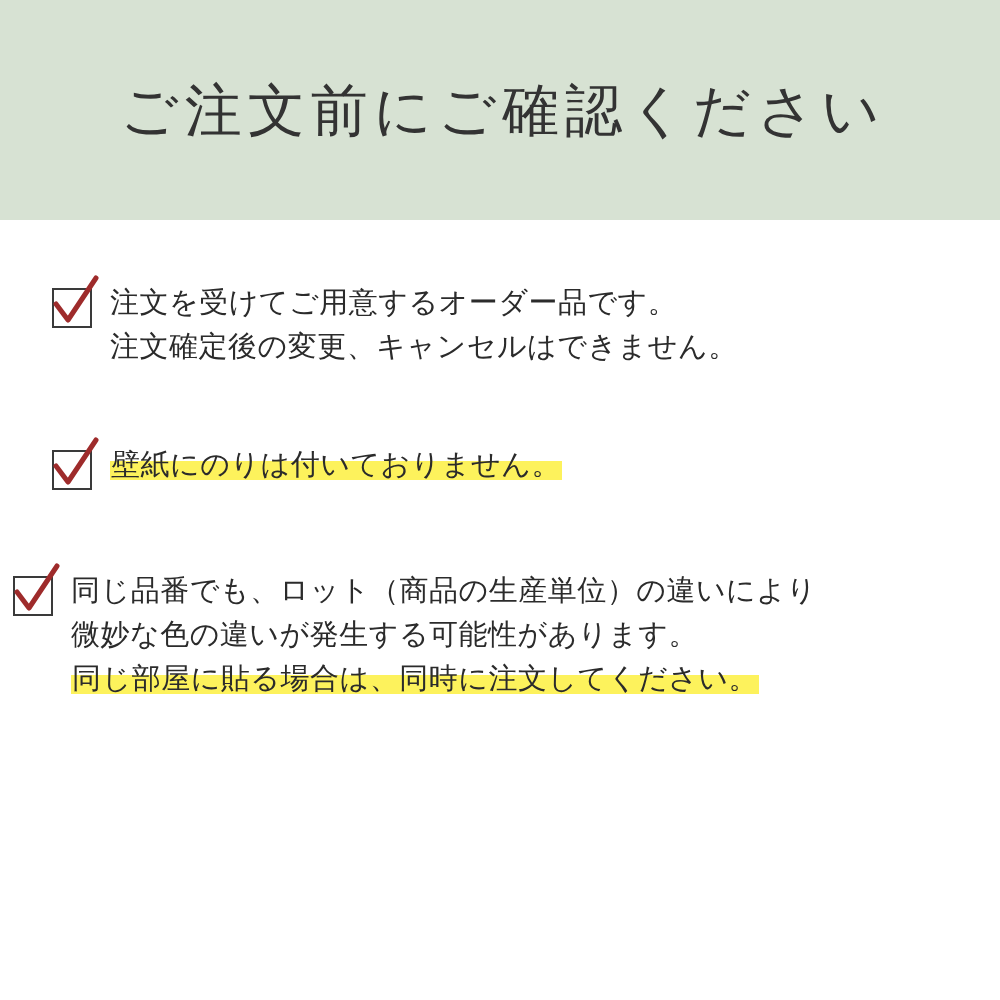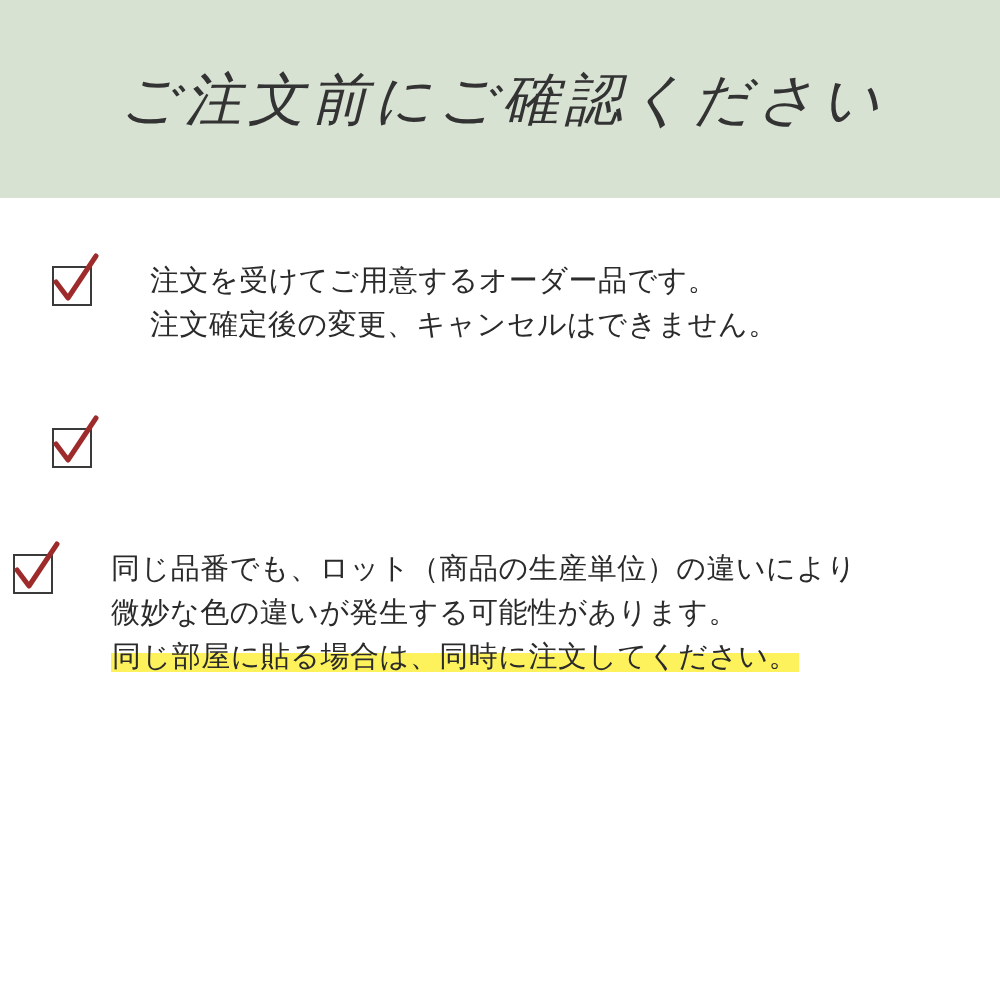--- a/index.html
+++ b/index.html
@@ -18,27 +18,26 @@
   .page {
     position: relative;
     width: 1000px;
     height: 1000px;
     box-sizing: border-box;
   }
 
   
   .header {
     width: 100%;
-    height: 198px;
+    height: 220px;
     background: #d7e2d3;
     display: flex;
     align-items: center;
     justify-content: center;
     box-sizing: border-box;
-    font-style: italic;
   }
   .header-title {
     font-size: 57px;
     letter-spacing: 6px;
     color: #333333;
     font-weight: 400;
     white-space: nowrap;
     line-height: 1;
     padding-left: 6px;
   }
@@ -71,21 +70,20 @@
     position: absolute;
     left: -6px;
     top: -14px;
     width: 56px;
     height: 56px;
     overflow: visible;
   }
 
   .lines {
     padding-top: 0;
-    margin-left: 40px;
   }
   .line {
     font-size: 29px;
     line-height: 1.52;
     color: #2b2b2b;
     white-space: nowrap;
     letter-spacing: 0.5px;
   }
   .hl {
     background: linear-gradient(to bottom, rgba(255,243,92,0) 0%, rgba(255,243,92,0) 42%, #fdf25c 42%, #fdf25c 100%);
@@ -122,20 +120,21 @@
       </div>
     </div>
 
     <div class="item b2">
       <div class="checkbox">
         <svg viewBox="0 0 56 56" aria-hidden="true">
           <path d="M8 28 L20 44 L48 2" fill="none" stroke="#9e2b2b" stroke-width="5" stroke-linecap="round" stroke-linejoin="round"></path>
         </svg>
       </div>
       <div class="lines">
+        <div class="line"><span class="hl">壁紙にのりは付いておりません。</span></div>
       </div>
     </div>
 
 
     <div class="item b4">
       <div class="checkbox">
         <svg viewBox="0 0 56 56" aria-hidden="true">
           <path d="M8 28 L20 44 L48 2" fill="none" stroke="#9e2b2b" stroke-width="5" stroke-linecap="round" stroke-linejoin="round"></path>
         </svg>
       </div>

